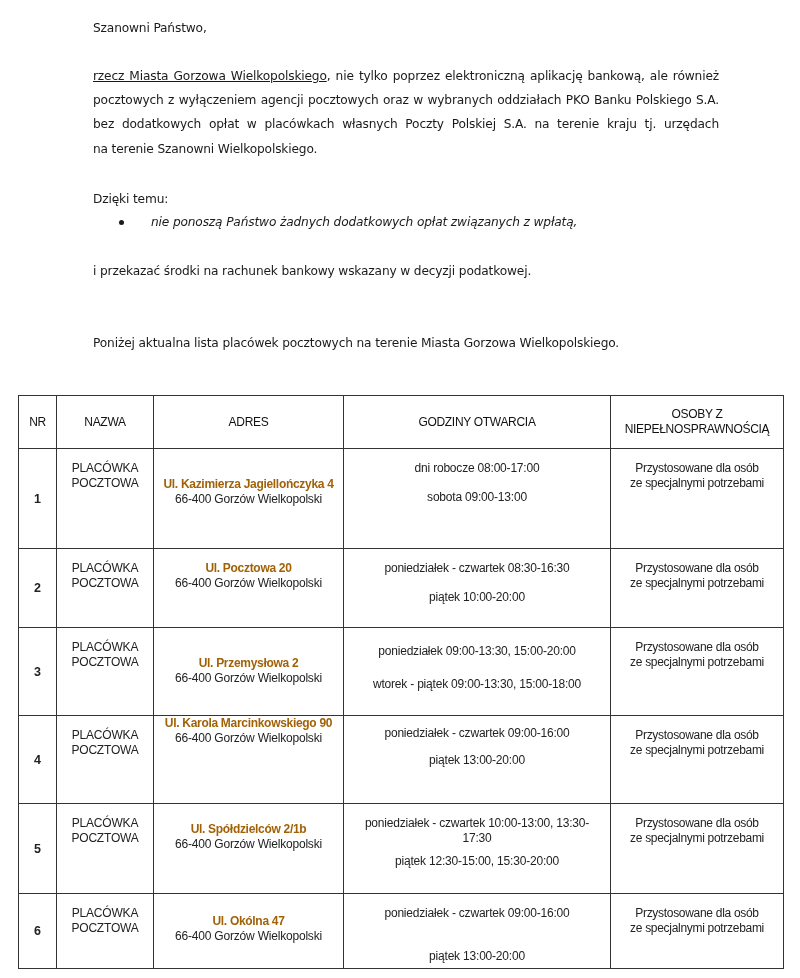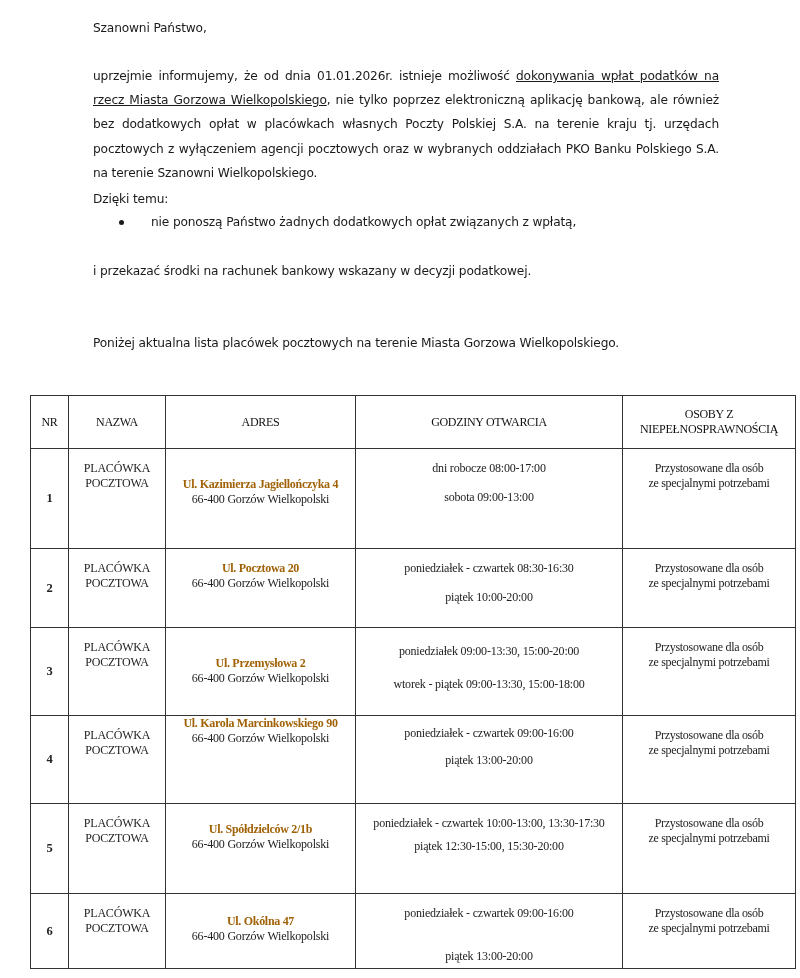--- a/index.html
+++ b/index.html
@@ -8,27 +8,27 @@
   .letter { position: absolute; left: 93px; top: 0; width: 626px;
             font-size: 12.2px; line-height: 24.2px; letter-spacing: -0.15px; }
   .greeting { position: absolute; top: 16px; left: 0; }
   .para { position: absolute; left: 0; width: 626px; text-align: justify; }
   .para .ln { display: block; text-align: justify; text-align-last: justify; height: 24.2px; white-space: nowrap; }
   .para .ln.last { text-align-last: left; }
   .u { text-decoration: underline; }
   .p1 { top: 64px; }
   .dz { position: absolute; top: 187px; left: 0; }
   .bullets { position: absolute; top: 210px; left: 0; margin: 0; padding: 0; list-style: none; }
-  .bullets li { position: relative; padding-left: 58px; height: 24.2px; }
+  .bullets li { position: relative; padding-left: 58px; height: 24.2px; font-style: italic; }
   .bullets li .dot { position: absolute; left: 26px; top: 10px; width: 5px; height: 5px; border-radius: 50%; background: #1a1a1a; }
   .p2 { top: 259px; }
   .p3 { top: 331px; }
 
-  table.posts { position: absolute; left: 30px; top: 395px; width: 765px;
-    border-collapse: collapse; font-family: Liberation Serif, serif;
+  table.posts { position: absolute; left: 18px; top: 395px; width: 765px;
+    border-collapse: collapse; font-family: Liberation Sans, sans-serif;
     font-size: 12px; color: #222; table-layout: fixed; }
   table.posts td, table.posts th { border: 1.3px solid #333; text-align: center; vertical-align: top; padding: 0; }
   table.posts th { font-weight: normal; vertical-align: middle; font-size: 12px; letter-spacing: -0.3px; color: #111; }
   col.c-nr { width: 38px; } col.c-name { width: 97px; } col.c-addr { width: 190px; }
   col.c-hours { width: 267px; } col.c-acc { width: 173px; }
   tr.hdr { height: 53px; }
   td.nr { vertical-align: middle !important; font-weight: bold; font-size: 12.5px; }
   .cell { padding-top: 12px; line-height: 15px; }
   .name-l { display: block; letter-spacing: -0.2px; }
   .street { font-weight: bold; display: block; letter-spacing: -0.3px; color: #a16207; }
@@ -36,24 +36,23 @@
   .hrs { display: block; letter-spacing: -0.2px; }
   .acc { display: block; letter-spacing: -0.3px; }
 </style>
 </head>
 <body>
 
 <div class="letter">
   <div class="greeting">Szanowni Państwo,</div>
 
   <div class="para p1">
-    <span class="ln"><span>uprzejmie informujemy, że od dnia 01.01.2026r. istnieje możliwość </span><span class="u">dokonywania wpłat podatków na</span></span>
     <span class="ln"><span class="u">rzecz Miasta Gorzowa Wielkopolskiego</span><span>, nie tylko poprzez elektroniczną aplikację bankową, ale również</span></span>
+    <span class="ln">pocztowych z wyłączeniem agencji pocztowych oraz w wybranych oddziałach PKO Banku Polskiego S.A.</span>
     <span class="ln">bez dodatkowych opłat w placówkach własnych Poczty Polskiej S.A. na terenie kraju tj. urzędach</span>
-    <span class="ln">pocztowych z wyłączeniem agencji pocztowych oraz w wybranych oddziałach PKO Banku Polskiego S.A.</span>
     <span class="ln last">na terenie Szanowni Wielkopolskiego.</span>
   </div>
 
   <div class="dz">Dzięki temu:</div>
 
   <ul class="bullets">
     <li><span class="dot"></span><span>nie ponoszą Państwo żadnych dodatkowych opłat związanych z wpłatą,</span></li>
   </ul>
 
   <div class="para p2">

